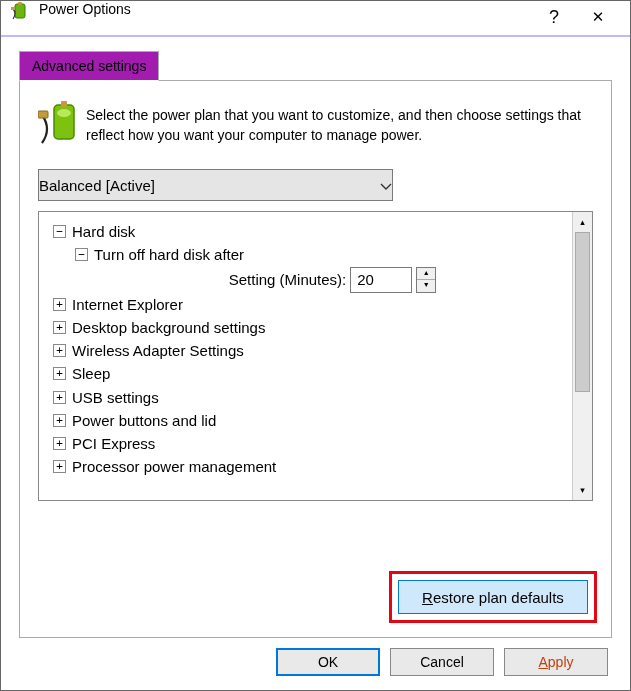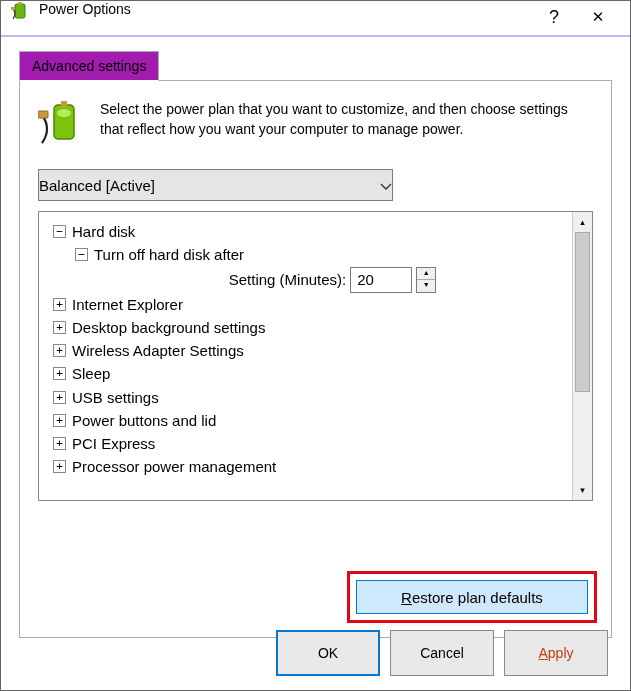--- a/index.html
+++ b/index.html
@@ -11,21 +11,21 @@
     .titlebar-btn { width: 44px; height: 32px; display: flex; align-items: center; justify-content: center; font-size: 16px; cursor: pointer; }
     .titlebar-btn.help { font-size: 18px; }
     .titlebar-btn.close { font-size: 15px; }
 
     .client { padding: 14px 18px 16px 18px; }
 
     .tab-header { display: flex; margin-bottom: -1px; position: relative; z-index: 2; }
     .tab { border: 1px solid #aaa; background: #a21caf; padding: 6px 12px; font-size: 14px; border-bottom: 1px solid #fff; cursor: pointer; text-align: right; }
     .tab-body { border: 1px solid #aaa; padding: 18px 18px 18px 18px; height: 558px; position: relative; }
 
-    .intro { display: flex; gap: 14px; margin-bottom: 18px; }
+    .intro { display: flex; margin-bottom: 18px; align-items: center; }
     .intro-text { font-size: 14px; line-height: 1.45; }
 
     .plan-select { width: 355px; height: 32px; border: 1px solid #7a7a7a; background: #e5e5e5; display: flex; align-items: center; padding: 0 0; font-size: 15px; margin-bottom: 10px; cursor: pointer; position: relative; }
     .plan-select .chev { margin-left: auto; }
 
     .tree-wrap { border: 1px solid #888; height: 290px; display: flex; position: relative; }
     .tree { flex: 1; font-size: 15px; padding: 8px 4px 4px 10px; overflow: hidden; line-height: 1.55; }
     .node { display: flex; align-items: center; gap: 6px; white-space: nowrap; }
     .node.l1 { margin-left: 4px; }
     .node.l2 { margin-left: 26px; }
@@ -37,25 +37,25 @@
     .spin div { flex: 1; display: flex; align-items: center; justify-content: center; font-size: 7px; cursor: pointer; }
     .spin div:first-child { border-bottom: 1px solid #aaa; }
 
     .vscroll { width: 20px; border-left: 1px solid #ccc; background: #f0f0f0; position: relative; }
     .vscroll .arrow-up, .vscroll .arrow-down { position: absolute; left: 0; right: 0; height: 20px; display: flex; align-items: center; justify-content: center; font-size: 9px; cursor: pointer; }
     .vscroll .arrow-up { top: 0; }
     .vscroll .arrow-down { bottom: 0; }
     .vscroll .thumb { position: absolute; top: 20px; left: 2px; right: 2px; height: 160px; background: #ccc; border: 1px solid #aaa; }
 
     .restore-wrap { position: absolute; right: 14px; bottom: 14px; border: 3px solid #e30613; padding: 6px; }
-    .restore-btn { width: 232px; height: 34px; border: 1px solid #0078d7; background: #cfe8fb; font-size: 15px; cursor: pointer; }
+    .restore-btn { width: 190px; height: 34px; border: 1px solid #0078d7; background: #cfe8fb; font-size: 15px; cursor: pointer; }
     .restore-btn .ul { text-decoration: underline; }
 
     .footer { position: absolute; right: 22px; bottom: 14px; display: flex; gap: 10px; }
-    .dlg-btn { width: 104px; height: 46px; border: 1px solid #888; background: #e9e9e9; font-size: 14px; cursor: pointer; }
+    .dlg-btn { width: 104px; height: 28px; border: 1px solid #888; background: #e9e9e9; font-size: 14px; cursor: pointer; }
     .dlg-btn.ok { border: 2px solid #0078d7; background: #e9e9e9; }
     .dlg-btn.apply { color: #c2410c; }
     .ul { text-decoration: underline; }
   </style>
 </head>
 <body>
 
 <div class="window">
 
   <div class="titlebar">

